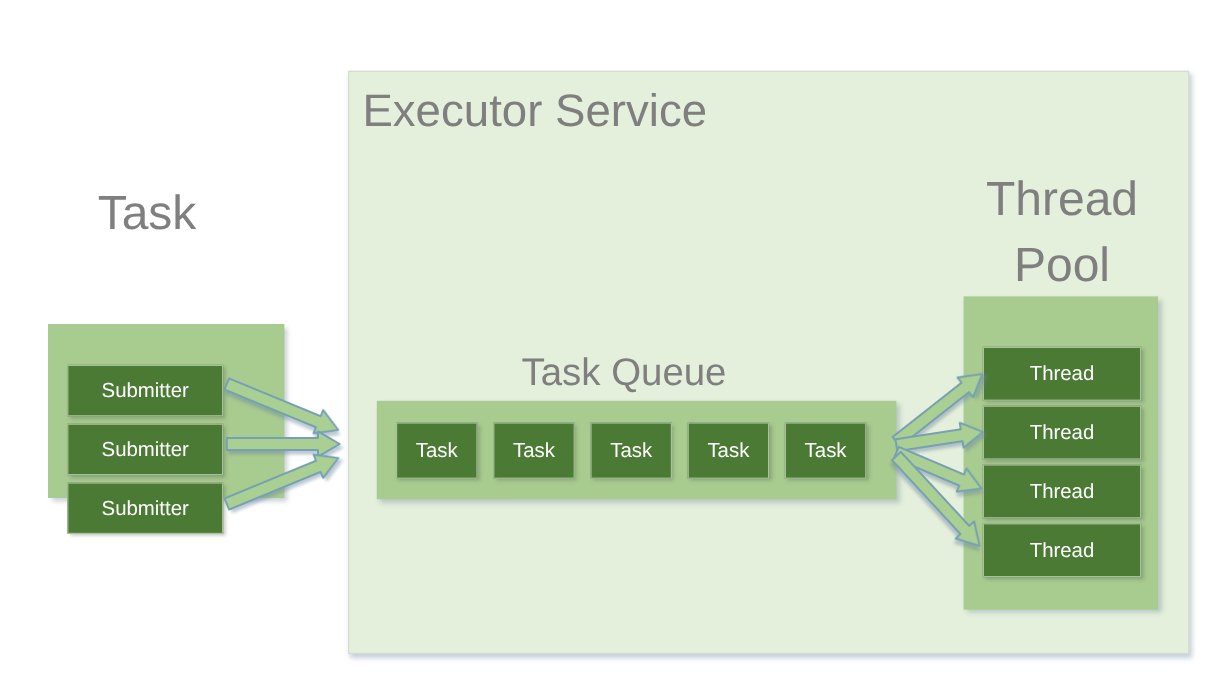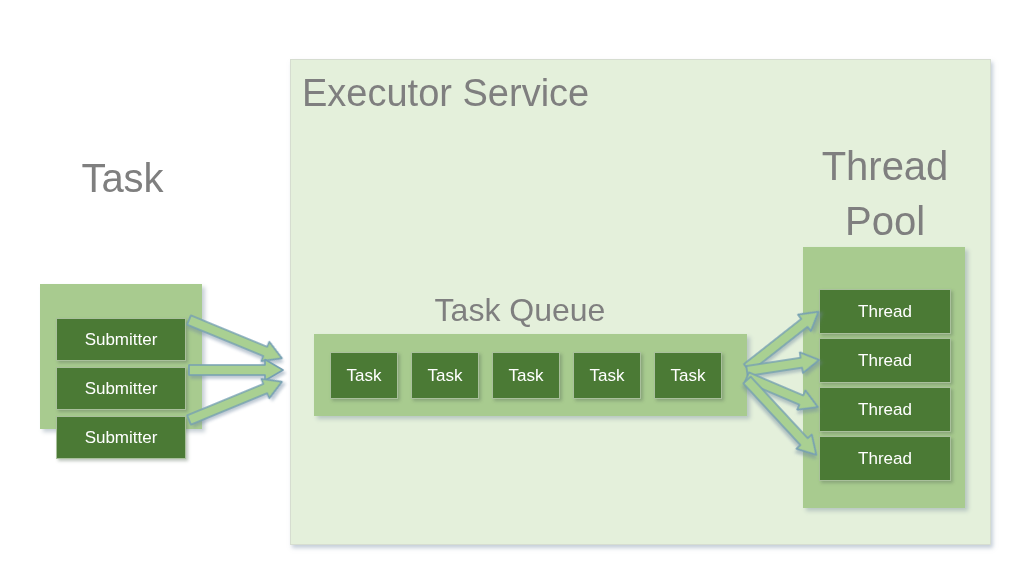--- a/index.html
+++ b/index.html
@@ -41,21 +41,21 @@
   .pool-label{left:509px;top:79px;width:170px;}
   .queue-label{
     position:absolute;left:9px;top:228px;width:440px;text-align:center;
     font-size:32px;line-height:44px;font-weight:400;color:var(--title-gray);
   }
   
   .group{
     position:absolute;background:var(--container-medium-green);
     box-shadow:3px 3px 4px rgba(130,150,165,.45);
   }
-  .submitters-group{left:40px;top:284px;width:162px;height:145px;}
+  .submitters-group{left:40px;top:270px;width:162px;height:145px;padding-left:35px;}
   .queue-group{left:23px;top:274px;width:433px;height:82px;}
   .pool-group{left:512px;top:187px;width:162px;height:261px;}
   
   .dark-box{
     position:absolute;background:var(--box-dark-green);
     border:1px solid #a9c09c;
     box-shadow:2px 2px 3px rgba(90,110,90,.4);
     color:var(--box-text);
     display:flex;align-items:center;justify-content:center;
     font-size:17px;font-weight:400;

